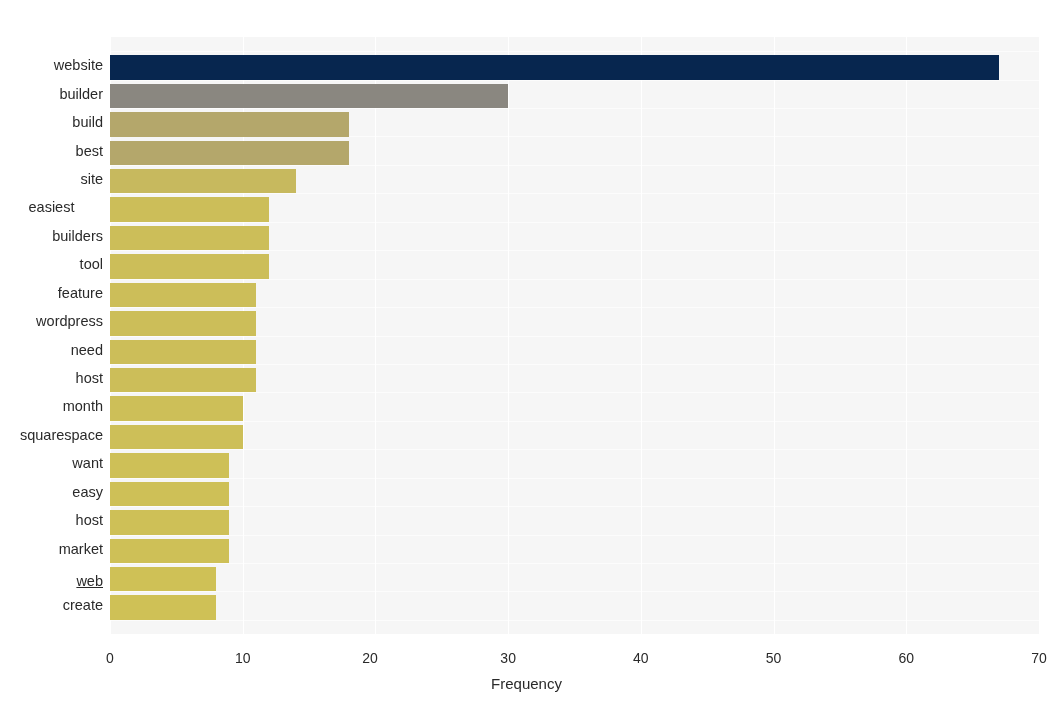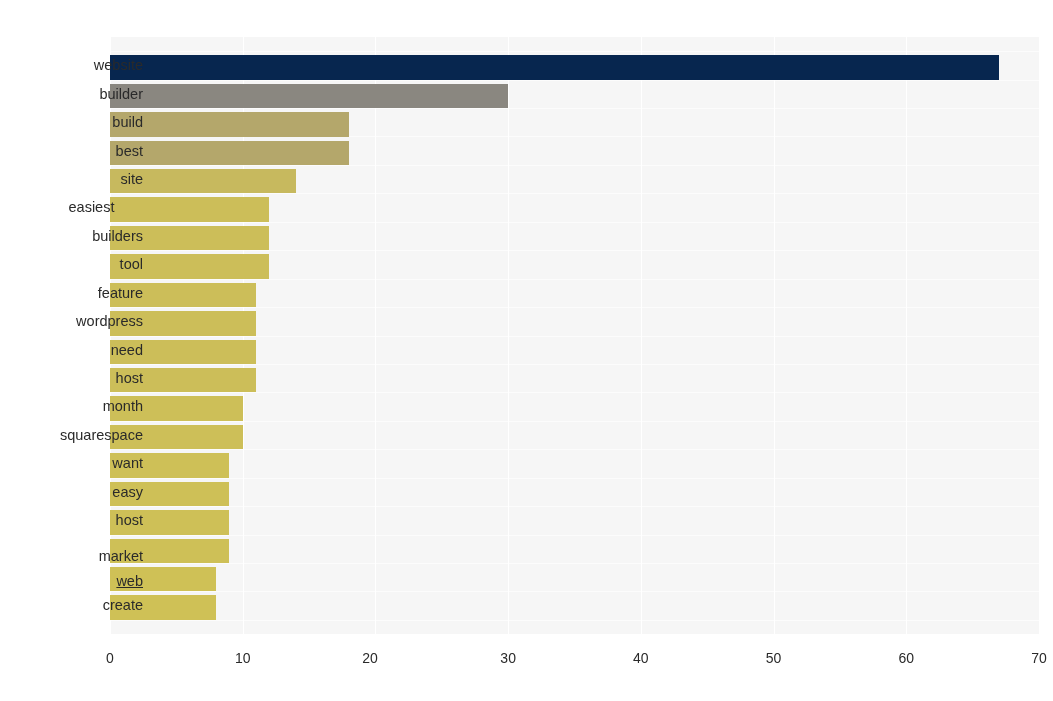--- a/index.html
+++ b/index.html
@@ -74,21 +74,20 @@
     top: 2px;
     height: 24.5px;
   }
   
   .ylabels-layer {
     position: absolute;
     left: 0;
     top: 37px;
     width: 103px;
     height: 597px;
-    padding-left: 40px;
   }
   .ylabel {
     position: absolute;
     right: 0;
     width: 103px;
     text-align: right;
     font-size: 14.5px;
     color: #2a2a2a;
     line-height: 16px;
   }
@@ -226,30 +225,31 @@
       <div class="ylabel" style="top: 219.214px;">tool</div>
       <div class="ylabel" style="top: 247.643px;">feature</div>
       <div class="ylabel" style="top: 276.071px;">wordpress</div>
       <div class="ylabel" style="top: 304.5px;">need</div>
       <div class="ylabel" style="top: 332.929px;">host</div>
       <div class="ylabel" style="top: 361.357px;">month</div>
       <div class="ylabel" style="top: 389.786px;">squarespace</div>
       <div class="ylabel" style="top: 418.214px;">want</div>
       <div class="ylabel" style="top: 446.643px;">easy</div>
       <div class="ylabel" style="top: 475.071px;">host</div>
-      <div class="ylabel" style="top: 503.5px; margin-top: 7px;">market</div>
+      <div class="ylabel" style="top: 503.5px;">market</div>
       <div class="ylabel" style="top: 536px; text-decoration: underline;">web</div>
       <div class="ylabel" style="top: 560.357px;">create</div>
     </div>
 
   <div id="xticks-layer">
       <div class="xtick-label" style="left: 110px;">0</div>
       <div class="xtick-label" style="left: 242.714px;">10</div>
       <div class="xtick-label" style="left: 370px;">20</div>
       <div class="xtick-label" style="left: 508.143px;">30</div>
       <div class="xtick-label" style="left: 640.857px;">40</div>
       <div class="xtick-label" style="left: 773.571px;">50</div>
       <div class="xtick-label" style="left: 906.286px;">60</div>
       <div class="xtick-label" style="left: 1039px;">70</div>
     </div>
 
+  <div class="xaxis-title">Frequency</div>
 
 </div>
 
 </body></html>

